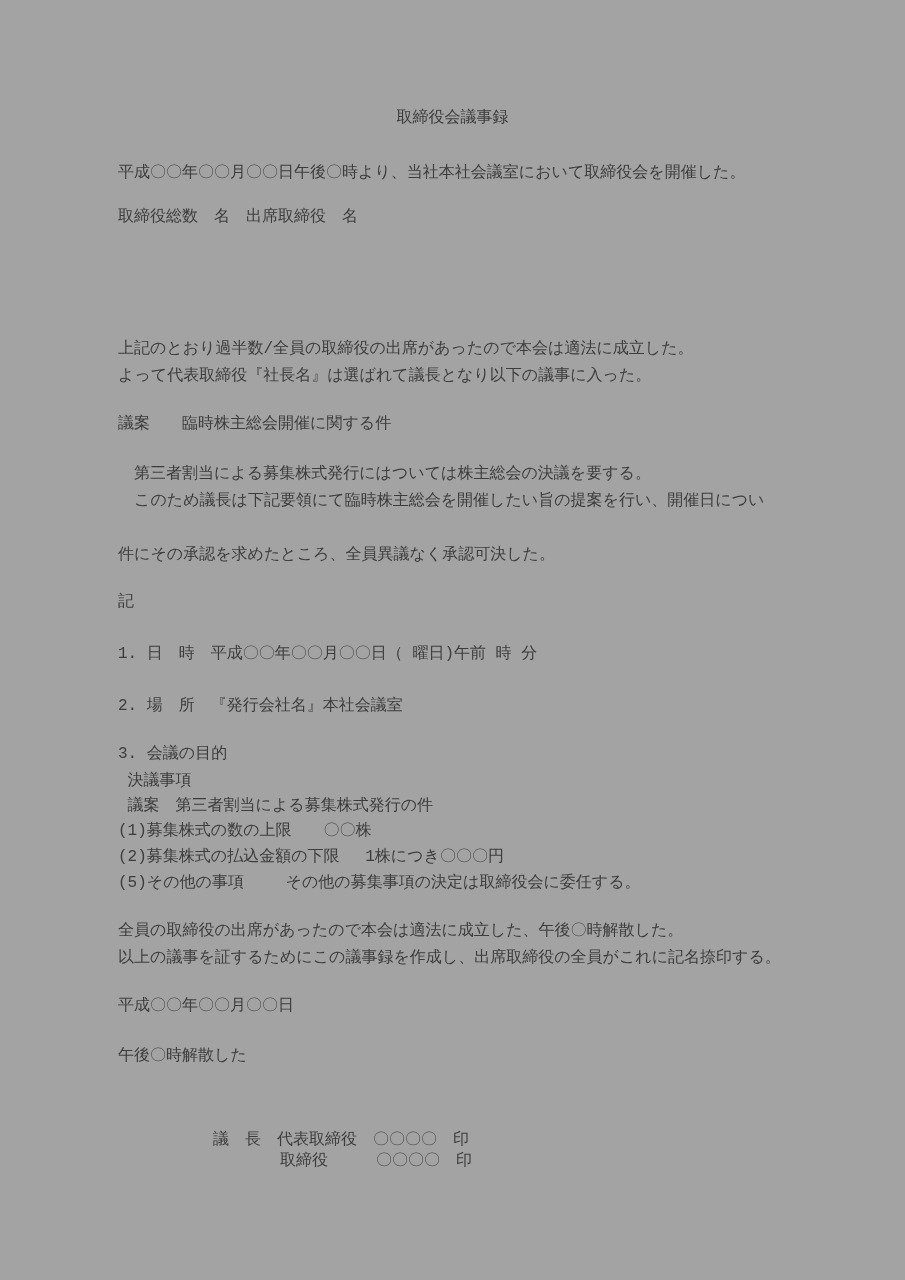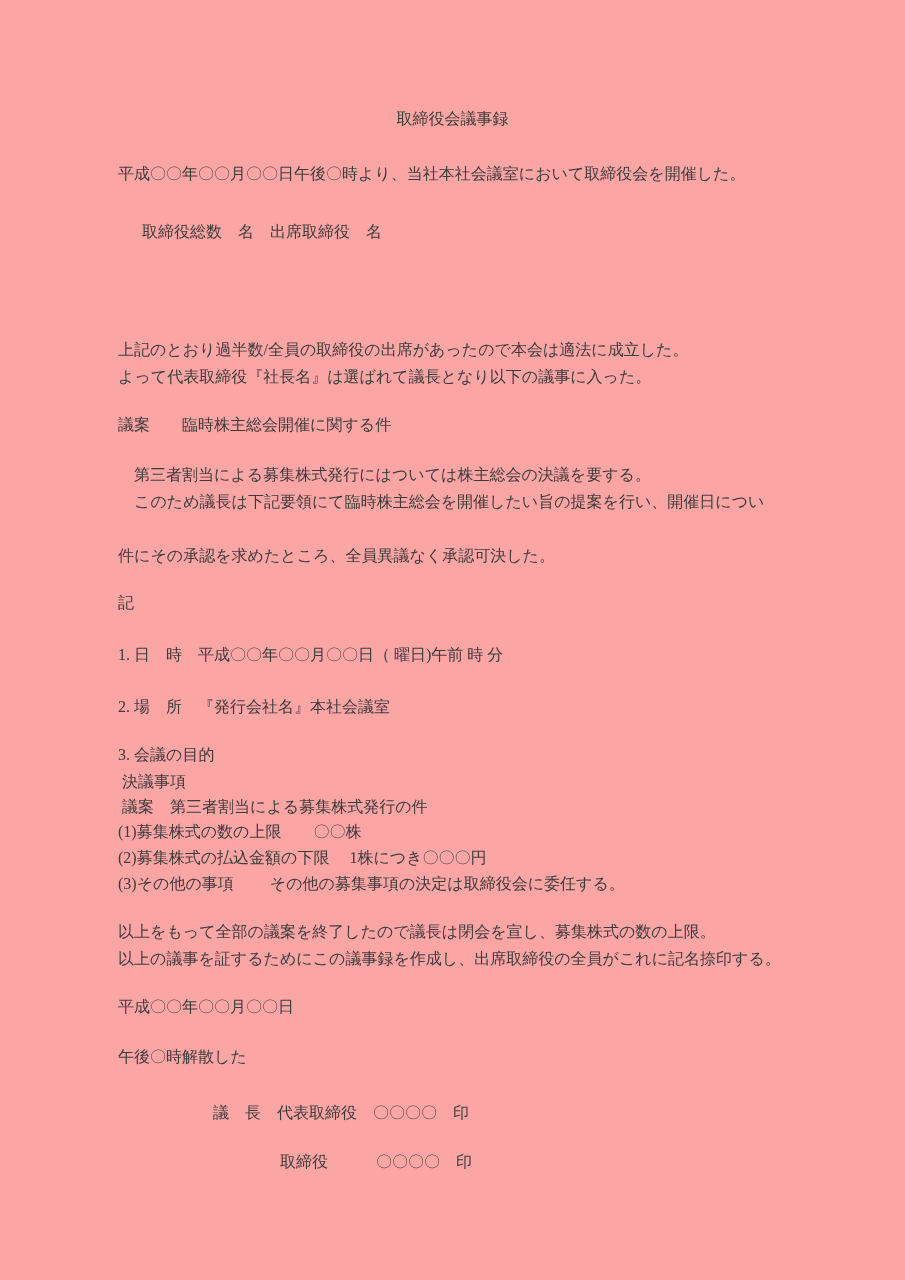--- a/index.html
+++ b/index.html
@@ -4,51 +4,51 @@
 <style>
   html, body {
     margin: 0;
     padding: 0;
     background: #ffffff;
   }
   .page {
     position: relative;
     width: 905px;
     height: 1280px;
-    background: #fca5a5;
-    font-family: Liberation Serif, serif;
+    background: #a3a3a3;
+    font-family: Liberation Mono, monospace;
     font-size: 16px;
     color: #3c3c3c;
     overflow: hidden;
   }
   .line {
     position: absolute;
     left: 118px;
     white-space: pre;
     line-height: 19px;
     letter-spacing: 0px;
   }
   .title-line {
     left: 0;
     width: 905px;
     text-align: center;
   }
-  .sign-chairman { left: 213px; }
+  .sign-chairman { left: 213px; margin-top: 28px; }
   .sign-director { left: 280px; }
 </style>
 </head>
 <body>
 
 <div class="page">
 
   <div class="line title-line" style="top:109px;">取締役会議事録</div>
 
   <div class="line" style="top:164px;">平成〇〇年〇〇月〇〇日午後〇時より、当社本社会議室において取締役会を開催した。</div>
 
-  <div class="line" style="top:222px;margin-left:24px;">取締役総数　名　出席取締役　名</div>
+  <div class="line" style="top:208px;">取締役総数　名　出席取締役　名</div>
 
   <div class="line" style="top:340px;">上記のとおり過半数/全員の取締役の出席があったので本会は適法に成立した。</div>
 
   <div class="line" style="top:367px;">よって代表取締役『社長名』は選ばれて議長となり以下の議事に入った。</div>
 
   <div class="line" style="top:415px;">議案　　臨時株主総会開催に関する件</div>
 
   <div class="line" style="top:465px;">　第三者割当による募集株式発行にはついては株主総会の決議を要する。</div>
 
   <div class="line" style="top:492px;">　このため議長は下記要領にて臨時株主総会を開催したい旨の提案を行い、開催日につい</div>
@@ -65,23 +65,23 @@
   <div class="line" style="top:745px;">3. 会議の目的</div>
 
   <div class="line" style="top:772px;"> 決議事項</div>
 
   <div class="line" style="top:797px;"> 議案　第三者割当による募集株式発行の件</div>
 
   <div class="line" style="top:822px;">(1)募集株式の数の上限　　〇〇株</div>
 
   <div class="line" style="top:848px;">(2)募集株式の払込金額の下限　 1株につき〇〇〇円</div>
 
-  <div class="line" style="top:874px;">(3)その他の事項　　 その他の募集事項の決定は取締役会に委任する。</div>
+  <div class="line" style="top:874px;">(5)その他の事項　　 その他の募集事項の決定は取締役会に委任する。</div>
 
-  <div class="line" style="top:922px;">以上をもって全部の議案を終了したので議長は閉会を宣し、募集株式の数の上限。</div>
+  <div class="line" style="top:922px;">全員の取締役の出席があったので本会は適法に成立した、午後〇時解散した。</div>
 
   <div class="line" style="top:949px;">以上の議事を証するためにこの議事録を作成し、出席取締役の全員がこれに記名捺印する。</div>
 
   <div class="line" style="top:997px;">平成〇〇年〇〇月〇〇日</div>
 
   <div class="line" style="top:1047px;">午後〇時解散した</div>
 
   <div class="line sign-chairman" style="top:1103px;">議　長　代表取締役　〇〇〇〇　印</div>
 
   <div class="line sign-director" style="top:1152px;">取締役　　　〇〇〇〇　印</div>

